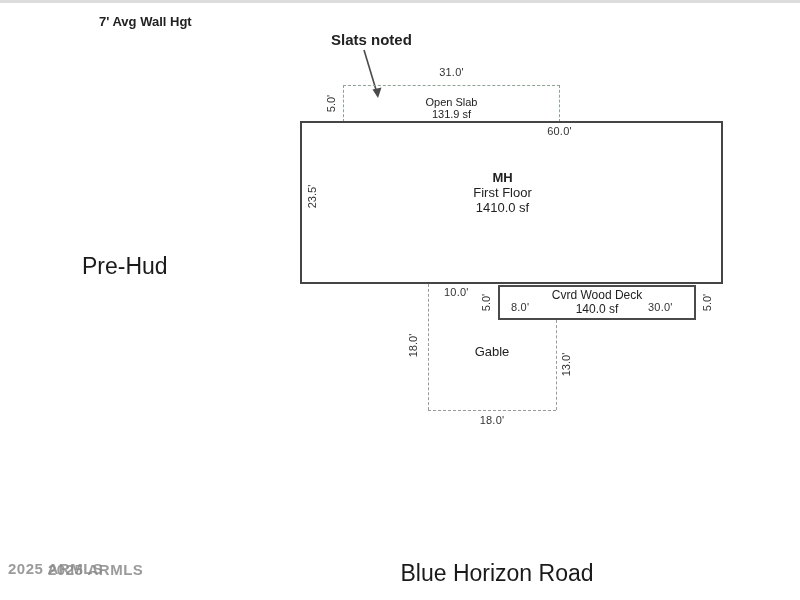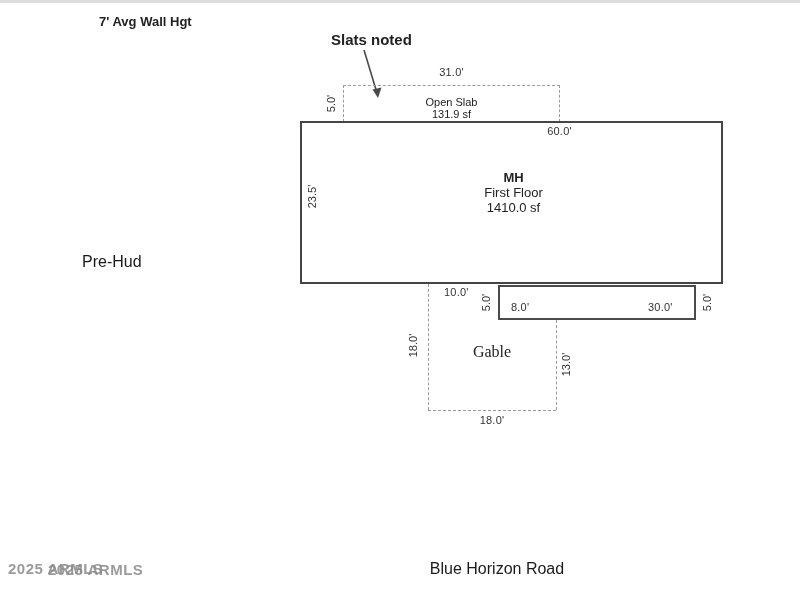--- a/index.html
+++ b/index.html
@@ -20,22 +20,22 @@
   .rect{position:absolute;box-sizing:border-box;}
   .slab-rect{border:1px dashed #8fa394;border-bottom:none;}
   .main-rect{border:2px solid #454545;}
   .deck-rect{border:2px solid #4a4a4a;}
   .dashline{position:absolute;}
   .dash-v{border-left:1px dashed #9a9a9a;width:0;}
   .dash-h{border-top:1px dashed #9a9a9a;height:0;}
   .area-label{font-size:13px;line-height:15px;color:#222;}
   .small-label{font-size:11px;line-height:12px;color:#222;}
   .deck-label{font-size:12px;line-height:14px;color:#222;}
-  .gable-label{font-size:16px;line-height:18px;color:#222;font-family:Liberation Serif, serif;}
-  .big-text{font-size:16px;color:#1a1a1a;}
+  .gable-label{font-size:13px;line-height:18px;color:#222;}
+  .big-text{font-size:23px;color:#1a1a1a;}
   .watermark{
     position:absolute;font-size:15px;font-weight:bold;color:#8a8a8a;opacity:0.85;
     letter-spacing:0.5px;white-space:nowrap;
   }
   svg{position:absolute;overflow:visible;}
 </style>
 </head>
 <body>
 
 <div class="sketch">
@@ -55,29 +55,33 @@
   <div class="centerband dim" style="left:343px;top:66px;width:217px;">31.0'</div>
   <div class="vlabel" style="left:311px;top:97px;">5.0'</div>
   <div class="centerband small-label" style="left:343px;top:96px;width:217px;">
     <div>Open Slab</div>
     <div>131.9 sf</div>
   </div>
 
   <div class="rect main-rect" style="left:300px;top:121px;width:423px;height:163px;"></div>
   <div class="centerband dim" style="left:300px;top:125px;width:423px;margin-left:48px;">60.0'</div>
   <div class="vlabel" style="left:292px;top:190px;">23.5'</div>
-  <div class="centerband area-label" style="left:300px;top:170px;width:405px;padding-left:11px;">
+  <div class="centerband area-label" style="left:300px;top:170px;width:405px;">
     <div class="bold">MH</div>
     <div>First Floor</div>
     <div>1410.0 sf</div>
   </div>
 
   <div class="txt big-text" style="left:82px;top:253px;">Pre-Hud</div>
 
   <div class="rect deck-rect" style="left:498px;top:285px;width:198px;height:35px;"></div>
+  <div class="centerband deck-label" style="left:498px;top:288px;width:198px;">
+    <div>Cvrd Wood Deck</div>
+    <div>140.0 sf</div>
+  </div>
   <div class="txt dim" style="left:511px;top:301px;">8.0'</div>
   <div class="txt dim" style="left:648px;top:301px;">30.0'</div>
   <div class="vlabel" style="left:466px;top:296px;">5.0'</div>
   <div class="vlabel" style="left:687px;top:296px;">5.0'</div>
   <div class="txt dim" style="left:444px;top:286px;">10.0'</div>
 
   <div class="dashline dash-v" style="left:428px;top:284px;height:126px;"></div>
   <div class="dashline dash-h" style="left:428px;top:410px;width:128px;"></div>
   <div class="dashline dash-v" style="left:556px;top:320px;height:90px;"></div>
   <div class="centerband gable-label" style="left:428px;top:343px;width:128px;">

